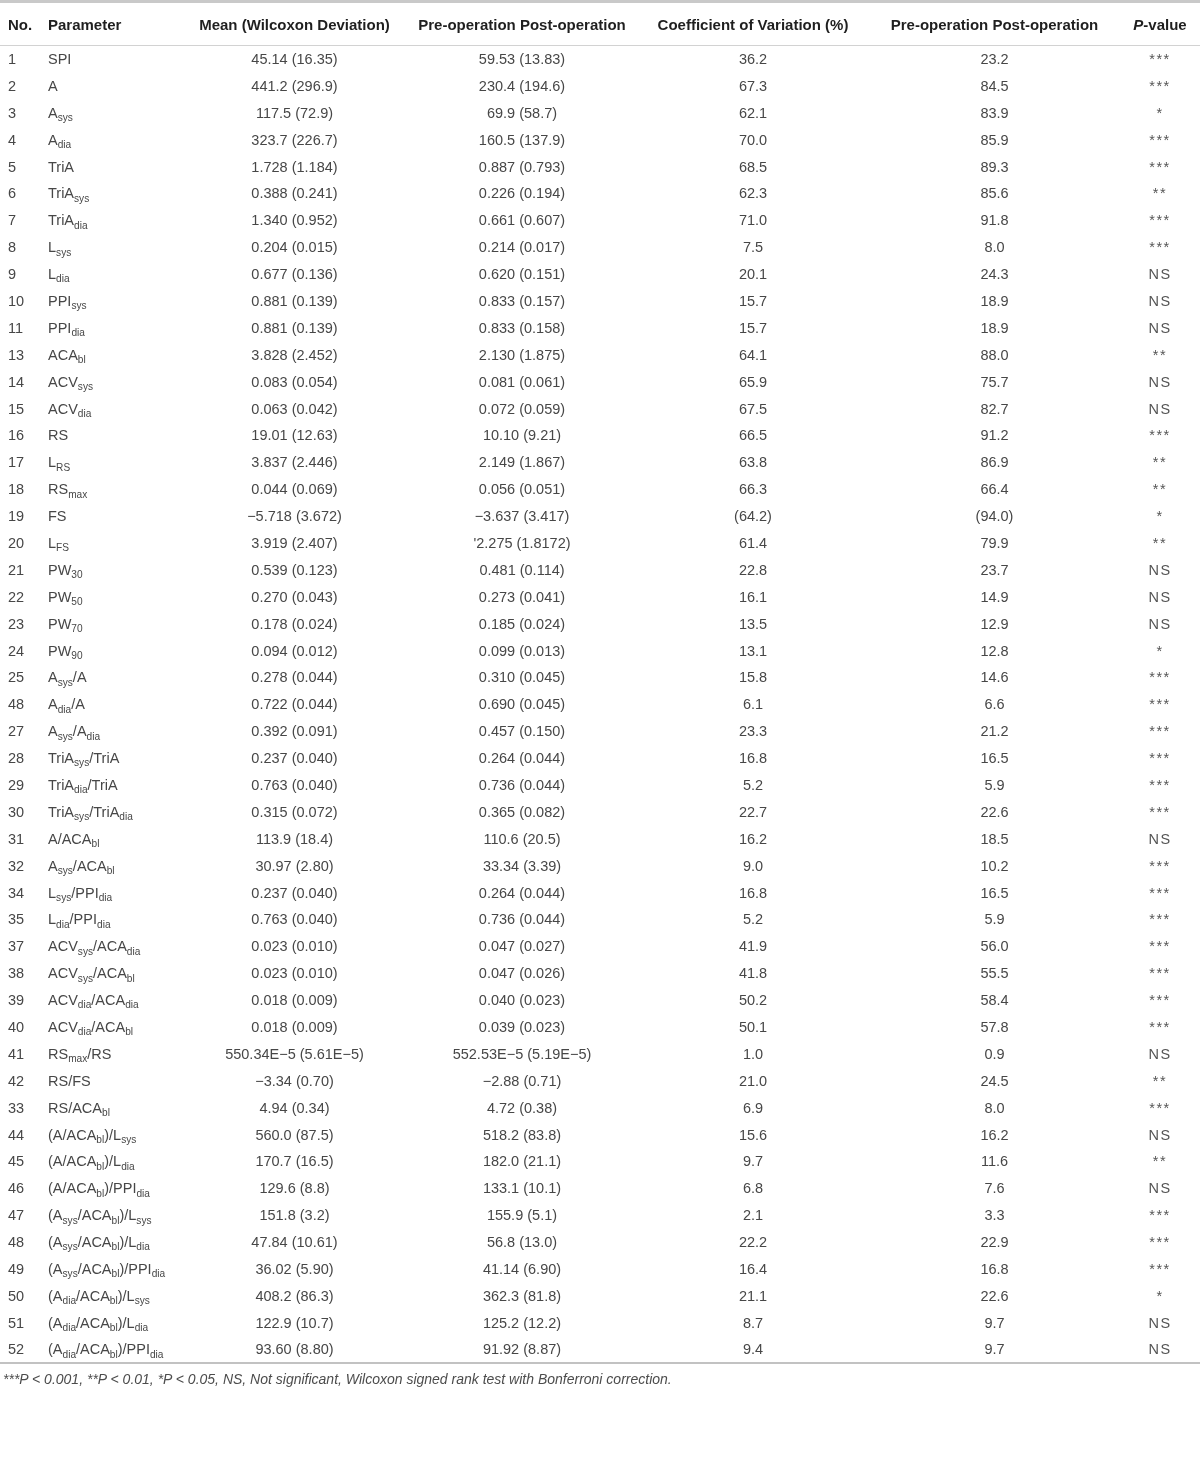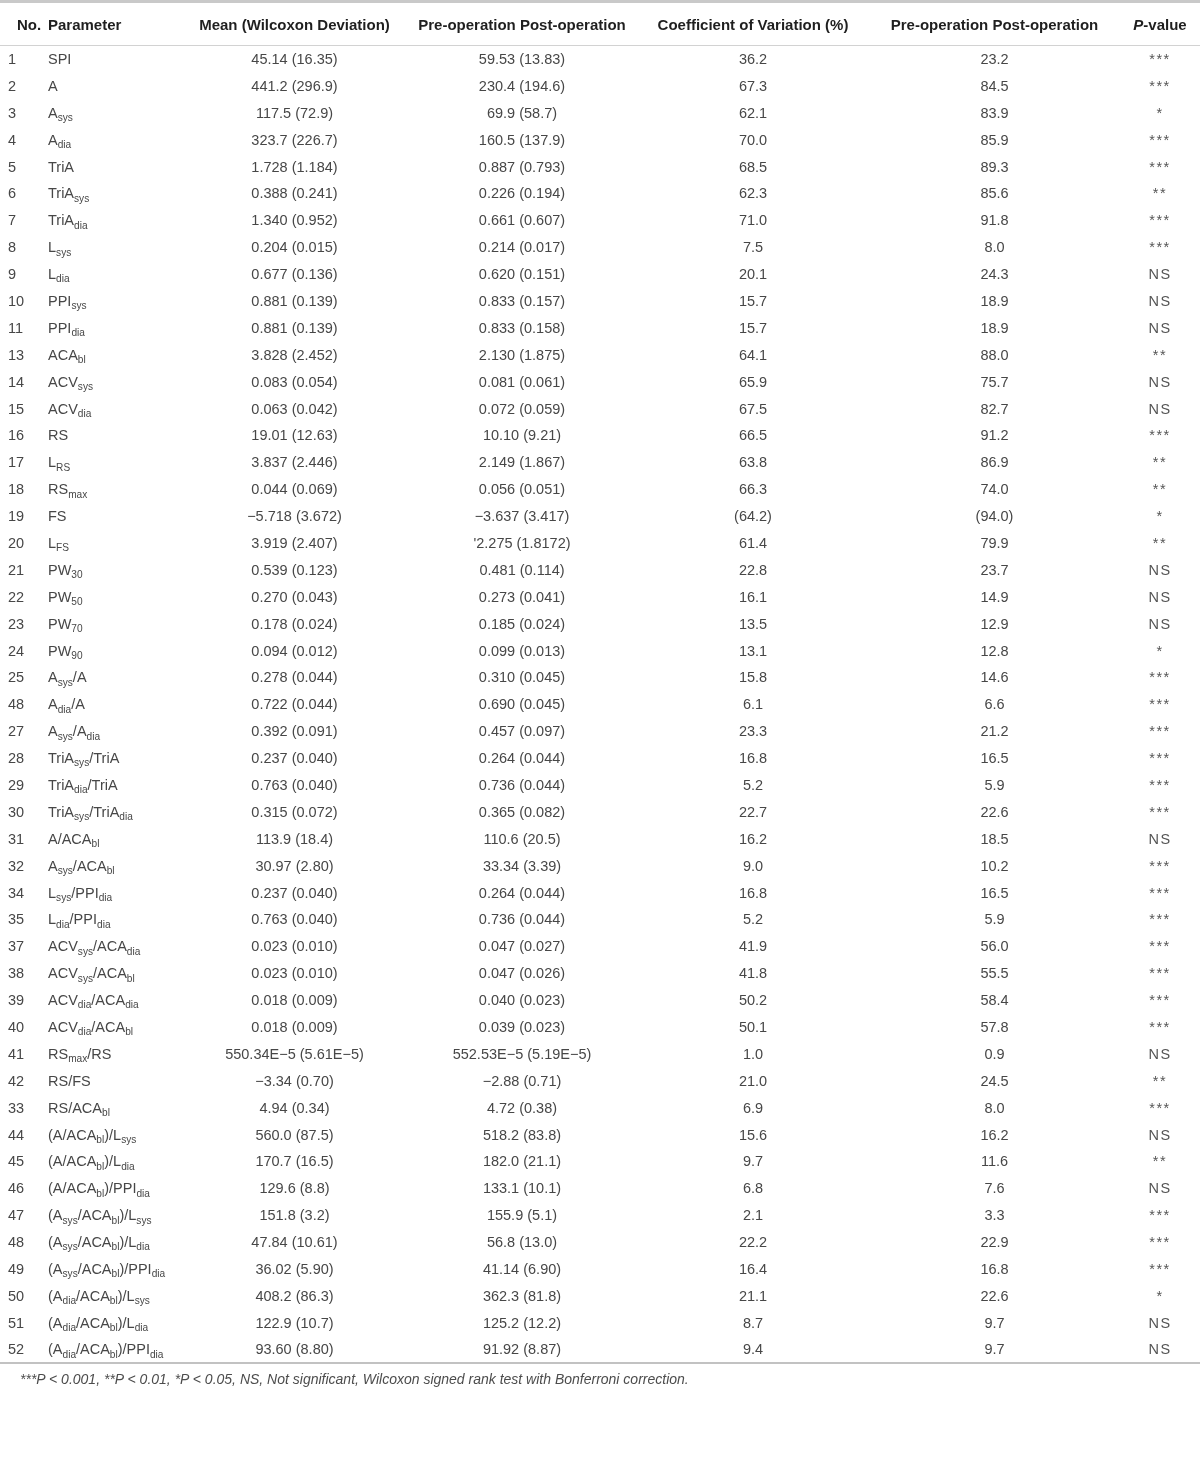--- a/index.html
+++ b/index.html
@@ -35,21 +35,21 @@
     padding: 0;
     font-size: 15px;
     font-weight: bold;
     color: #1f1f1f;
     text-align: center;
     vertical-align: middle;
     border-bottom: 1px solid #d2d2d2;
     white-space: nowrap;
   }
   thead th.left { text-align: left; }
-  thead th:first-child { padding-left: 17px; }
+  thead th:first-child { padding-left: 8px; }
   thead th.col-par { padding-left: 8px; }
   thead th.pv::first-letter { font-style: italic; }
 
   tbody td {
     height: 26.9px;
     padding: 0;
     font-size: 14.5px;
     color: #474747;
     text-align: center;
     vertical-align: middle;
@@ -65,21 +65,21 @@
     line-height: 0;
     vertical-align: baseline;
     position: relative;
     top: 0.33em;
   }
 
   .footnote {
     font-style: italic;
     font-size: 14px;
     color: #4c4c4c;
-    padding: 7px 0 0 20px;
+    padding: 7px 0 0 3px;
     white-space: nowrap;
   }
 </style>
 </head>
 <body>
 
 <div class="page">
   <table class="data-table">
     <colgroup>
       <col class="c-no">
@@ -262,21 +262,21 @@
     <td>86.9</td>
     <td class="pcell">**</td>
   </tr>
 
   <tr>
     <td class="left">18</td>
     <td class="left param">RS<sub>max</sub></td>
     <td>0.044 (0.069)</td>
     <td>0.056 (0.051)</td>
     <td>66.3</td>
-    <td>74.0</td>
+    <td>66.4</td>
     <td class="pcell">**</td>
   </tr>
 
   <tr>
     <td class="left">19</td>
     <td class="left param">FS</td>
     <td>−5.718 (3.672)</td>
     <td>−3.637 (3.417)</td>
     <td>(64.2)</td>
     <td>(94.0)</td>
@@ -350,21 +350,21 @@
     <td>0.690 (0.045)</td>
     <td>6.1</td>
     <td>6.6</td>
     <td class="pcell">***</td>
   </tr>
 
   <tr>
     <td class="left">27</td>
     <td class="left param">A<sub>sys</sub>/A<sub>dia</sub></td>
     <td>0.392 (0.091)</td>
-    <td>0.457 (0.097)</td>
+    <td>0.457 (0.150)</td>
     <td>23.3</td>
     <td>21.2</td>
     <td class="pcell">***</td>
   </tr>
 
   <tr>
     <td class="left">28</td>
     <td class="left param">TriA<sub>sys</sub>/TriA</td>
     <td>0.237 (0.040)</td>
     <td>0.264 (0.044)</td>

